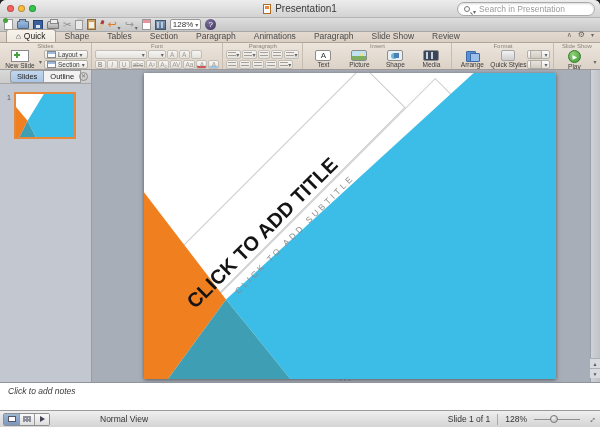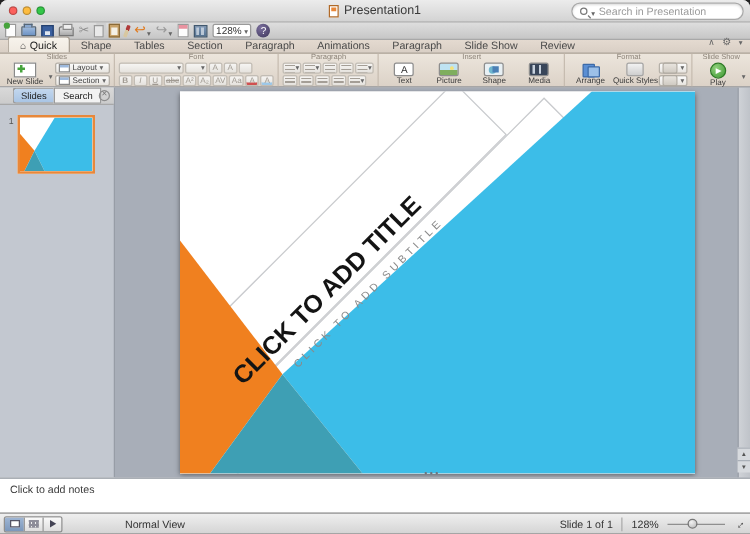--- a/index.html
+++ b/index.html
@@ -159,21 +159,21 @@
   .navbtns { position:absolute; right:0; bottom:4px; width:10px; display:flex; flex-direction:column; }
   .navbtn { height:10px; display:flex; align-items:center; justify-content:center; font-size:5px; color:#555;
     background:#d7dade; border-top:1px solid #aab0b8; }
   .navbtn.up::after{ content:"▲"; } .navbtn.down::after{ content:"▼"; }
   .splitdots { position:absolute; left:50%; bottom:0; transform:translateX(-50%); color:#6d737c;
     font-size:7px; letter-spacing:2px; line-height:4px; }
   .splitdots::after{ content:"•••"; }
 
   
   .notesbar { height:28px; flex:0 0 28px; background:#fff; border-top:1px solid #8f959d; padding:3px 0 0 8px; }
-  .notesbar .ntext { font-size:8.5px; color:#3a3a3a; }
+  .notesbar .ntext { font-size:8.5px; color:#3a3a3a;font-style:italic; }
 
   
   .statusbar { height:17px; flex:0 0 17px; background:linear-gradient(#efefef,#d4d4d4);
     border-top:1px solid #9a9a9a; display:flex; align-items:center; font-size:8.5px; color:#333; position:relative;gap:40px; }
   .viewbtns { display:flex; margin-left:3px; border:1px solid #8f8f8f; border-radius:2px; overflow:hidden; }
   .vbtn { width:15px; height:11px; background:linear-gradient(#fafafa,#ddd); display:flex; align-items:center;
     justify-content:center; }
   .vbtn + .vbtn { border-left:1px solid #9a9a9a; }
   .vbtn.sel { background:linear-gradient(#9fb6d4,#7b97bb); }
   .vic-norm { width:8px; height:6px; background:#fff; border:1px solid #556; }
@@ -432,21 +432,21 @@
         </div>
         <span class="caret"></span>
       </div>
     </div>
   </div>
 
   <div class="main">
     <div class="sidebar">
       <div class="panetabs">
         <span class="ptab sel">Slides</span>
-        <span class="ptab">Search</span>
+        <span class="ptab">Outline</span>
         <span class="pane-close"></span>
       </div>
       <div class="thumbrow">
         <span class="thumb-num">1</span>
         <div class="thumb thumb-canvas" style="--cyan: #3cbde8; --teal: #3e9fb4; --orange: #f0801f;">
           <div class="shp cyan"></div>
           <div class="shp orange"></div>
           <div class="shp teal"></div>
         </div>
       </div>

